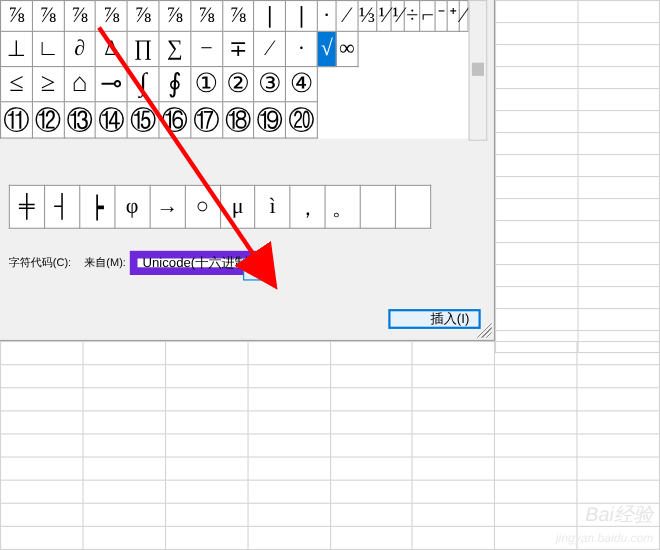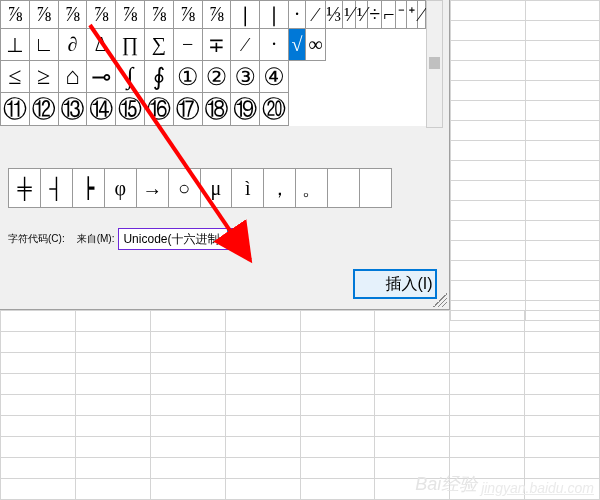--- a/index.html
+++ b/index.html
@@ -98,21 +98,21 @@
   height: 22px;
   border: 1px solid #888;
   background: #fff;
   padding: 0 4px;
   font-size: 12px;
 }
 .from-dropdown {
   position: relative;
   width: 128px;
   height: 22px;
-  border: 1px solid #6d28d9;
+  border: 7px solid #6d28d9;
   background: #fff;
   display: flex;
   align-items: center;
 }
 .from-dropdown span {
   padding: 0 4px;
   font-size: 12px;
   white-space: nowrap;
   overflow: hidden;
 }
@@ -137,24 +137,24 @@
 }
 .button-row {
   position: absolute;
   right: 12px;
   bottom: 10px;
   display: flex;
   gap: 10px;
 }
 .btn {
   width: 84px;
-  height: 30px;
+  height: 18px;
   background: #e1e1e1;
   border: 1px solid #adadad;
-  font-size: 16px;
+  font-size: 12px;
   cursor: pointer;
   display: flex;
   align-items: center;
   justify-content: center;
   padding-left: 28px;
 }
 .btn.primary {
   border: 2px solid #0078d7;
   background: #e5f1fb;
 }
@@ -205,25 +205,25 @@
   position: absolute;
   right: 6px;
   bottom: 4px;
   color: #e4e4e4;
   font-size: 18px;
   font-style: italic;
   z-index: 5;
   display: flex;
   align-items: flex-end;
   gap: 4px;
+  flex-direction: column;
 }
 .watermark .tiny {
-  font-size: 14px;
+  font-size: 11px;
   color: #eaeaea;
-  text-decoration: underline;
 }
 </style>
 </head>
 <body>
 
 <div class="dialog">
 
   <table class="symbol-grid">
     <tbody>
         <tr id="row0">

